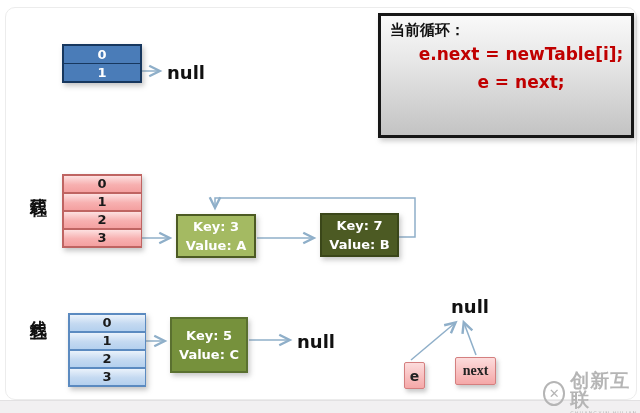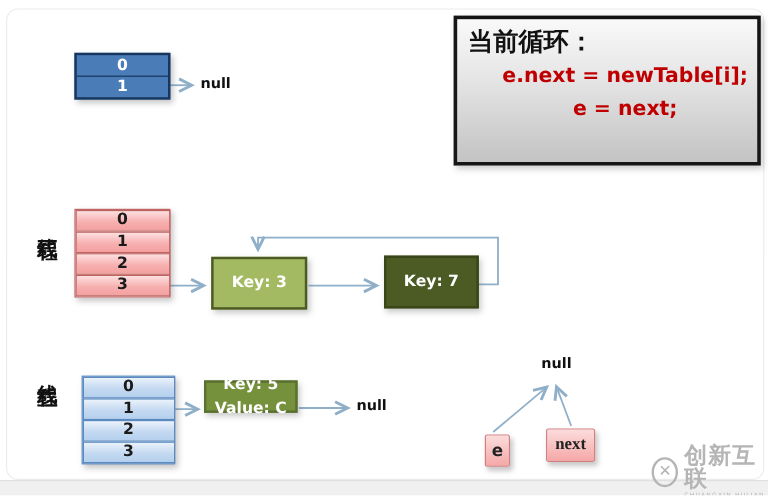--- a/index.html
+++ b/index.html
@@ -57,34 +57,34 @@
   .node-midgreen{background:var(--green-mid,#76913c);border:2px solid #5a7030;}
 
   
   .code-box{
     position:absolute;left:378px;top:13px;width:250px;height:119px;
     background:linear-gradient(180deg,#f9f9f9 0%,#e6e6e6 40%,#c3c3c3 100%);
     border:3px solid var(--code-border,#161616);
     box-shadow:2px 3px 5px rgba(110,110,110,.35);
   }
   .code-title{
-    margin:5px 0 0 9px;font-size:21px;font-weight:bold;color:#111111;
+    margin:5px 0 0 9px;font-size:15px;font-weight:bold;color:#111111;
   }
   .code-line{
     margin-left:30px;font-size:17px;font-weight:bold;
     color:var(--code-red,#c00000);line-height:28px;white-space:nowrap;text-align:center;
   }
 
   .vlabel{
     position:absolute;
     writing-mode:vertical-rl;text-orientation:upright;
     font-size:17px;font-weight:bold;color:#111111;letter-spacing:4px;
   }
   .null-text{
-    position:absolute;font-size:12px;font-weight:bold;color:#111111;
+    position:absolute;font-size:18px;font-weight:bold;color:#111111;
   }
 
   
   .pbox{
     position:absolute;box-sizing:border-box;
     background:linear-gradient(180deg,#fcdcdc 0%,#f5a8a8 100%);
     border:1px solid #d47f7f;border-radius:2px;
     display:flex;align-items:center;justify-content:center;
     font-weight:bold;font-size:14px;color:#222222;
     box-shadow:2px 3px 4px rgba(110,110,110,.38);
@@ -151,33 +151,35 @@
 
   <div class="vlabel" style="left:28px;top:184px;">线程一</div>
   <div class="tbl tbl-pink" style="left:62px;top:174px;width:78px;">
     <div class="cell">0</div>
     <div class="cell">1</div>
     <div class="cell">2</div>
     <div class="cell">3</div>
   </div>
   <div class="node node-lightgreen" style="left:176px;top:214px;width:80px;height:44px;">
     <div>Key: 3</div>
+    <div>Value: A</div>
   </div>
   <div class="node node-darkgreen" style="left:320px;top:213px;width:79px;height:44px;text-align:center;">
     <div>Key: 7</div>
+    <div>Value: B</div>
   </div>
 
   <div class="vlabel" style="left:28px;top:306px;">线程二</div>
   <div class="tbl tbl-lblue" style="left:68px;top:313px;width:76px;">
     <div class="cell">0</div>
     <div class="cell">1</div>
     <div class="cell">2</div>
     <div class="cell">3</div>
   </div>
-  <div class="node node-midgreen" style="left:170px;top:317px;width:78px;height:27px;">
+  <div class="node node-midgreen" style="left:170px;top:317px;width:78px;height:56px;">
     <div>Key: 5</div>
     <div>Value: C</div>
   </div>
   <div class="null-text" style="left:297px;top:331px;">null</div>
 
   <div class="null-text" style="left:451px;top:296px;">null</div>
   <div class="pbox" style="left:404px;top:362px;width:21px;height:27px;">e</div>
   <div class="pbox" style="left:455px;top:357px;width:41px;height:28px;font-family:Liberation Serif, serif;">next</div>
 
   <div class="watermark">

